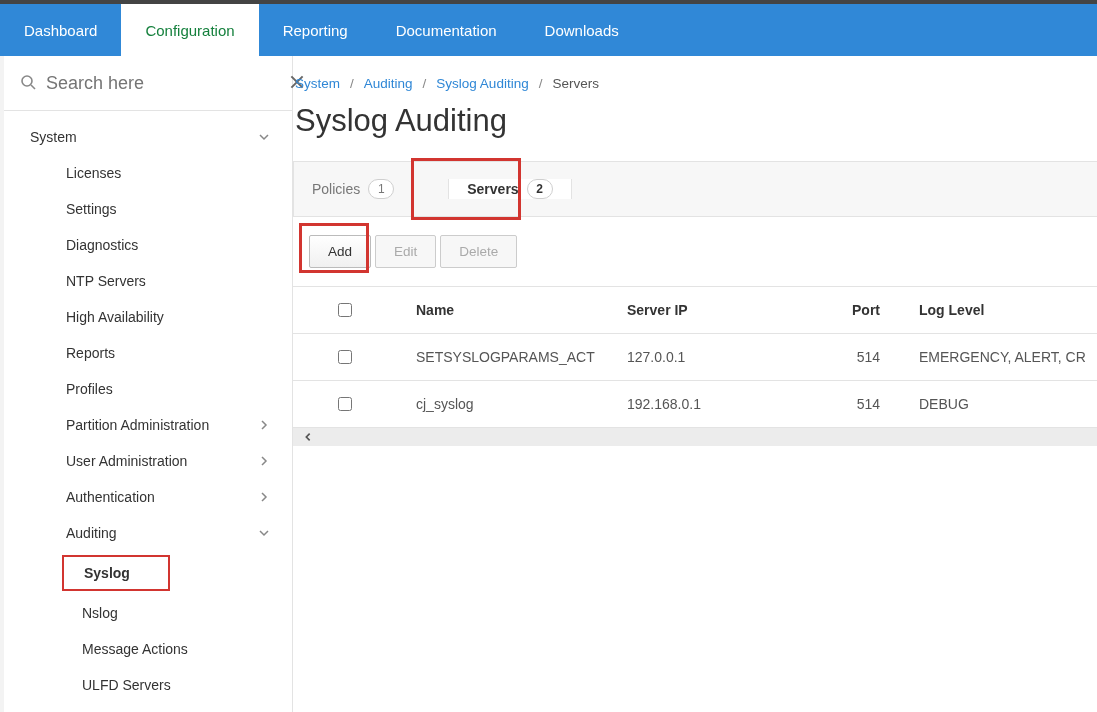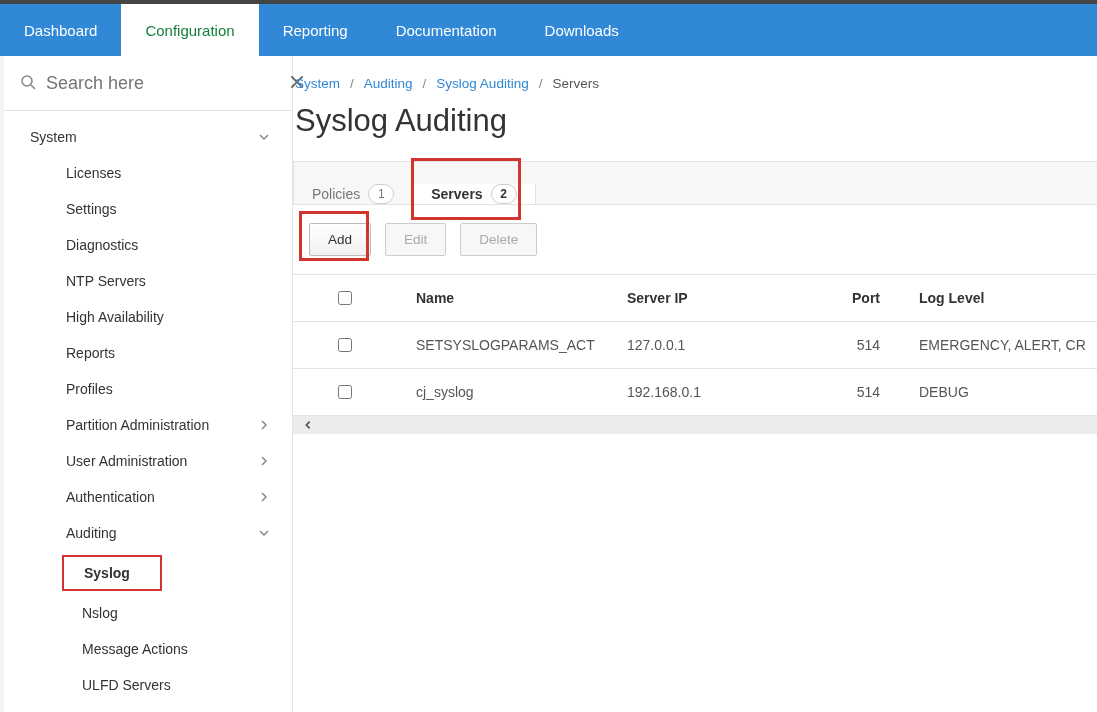--- a/index.html
+++ b/index.html
@@ -80,21 +80,21 @@
   .nav-row.level2 { padding-left: 62px; }
   .nav-row.level3 { padding-left: 78px; }
   .nav-row .label { flex: 1; }
   .nav-row .chev { color: #888; display: flex; }
   .nav-row.active .label { font-weight: 600; }
   .nav-row .chev svg { width: 12px; height: 12px; }
   .highlight-box {
     border: 2px solid #d23530;
     padding: 2px 4px;
     margin: 4px 0 4px 58px;
-    width: 100px;
+    width: 108px;
   }
   .highlight-box .nav-row {
     padding: 6px 0 6px 16px;
   }
   
   .main {
     flex: 1;
     padding: 20px 0 0 0;
   }
   .breadcrumb {
@@ -111,22 +111,23 @@
     font-size: 31px;
     font-weight: 400;
     color: #333;
     padding: 4px 0 22px 2px;
   }
   .tabbar {
     display: flex;
     border: 1px solid #e3e3e3;
     border-right: none;
     background: #f7f7f7;
-    height: 44px;
-    align-items: flex-end;
+    height: 56px;
+    align-items: center;
+    gap: 36px;
   }
   .tabbar .t {
     display: flex;
     align-items: center;
     padding: 0 18px;
     gap: 8px;
     font-size: 14px;
     color: #777;
     cursor: pointer;
   }
@@ -151,21 +152,21 @@
   .tabbar-highlight {
     position: relative;
   }
   .tabbar .redbox {
     position: absolute;
     border: 3px solid #d23530;
     pointer-events: none;
   }
   .actions {
     display: flex;
-    gap: 14px;
+    gap: 4px;
     padding: 18px 16px;
     position: relative;
     align-items: center;
   }
   .actions .redbox2 {
     position: absolute;
     border: 3px solid #d23530;
     top: 6px;
     left: 6px;
     width: 70px;

